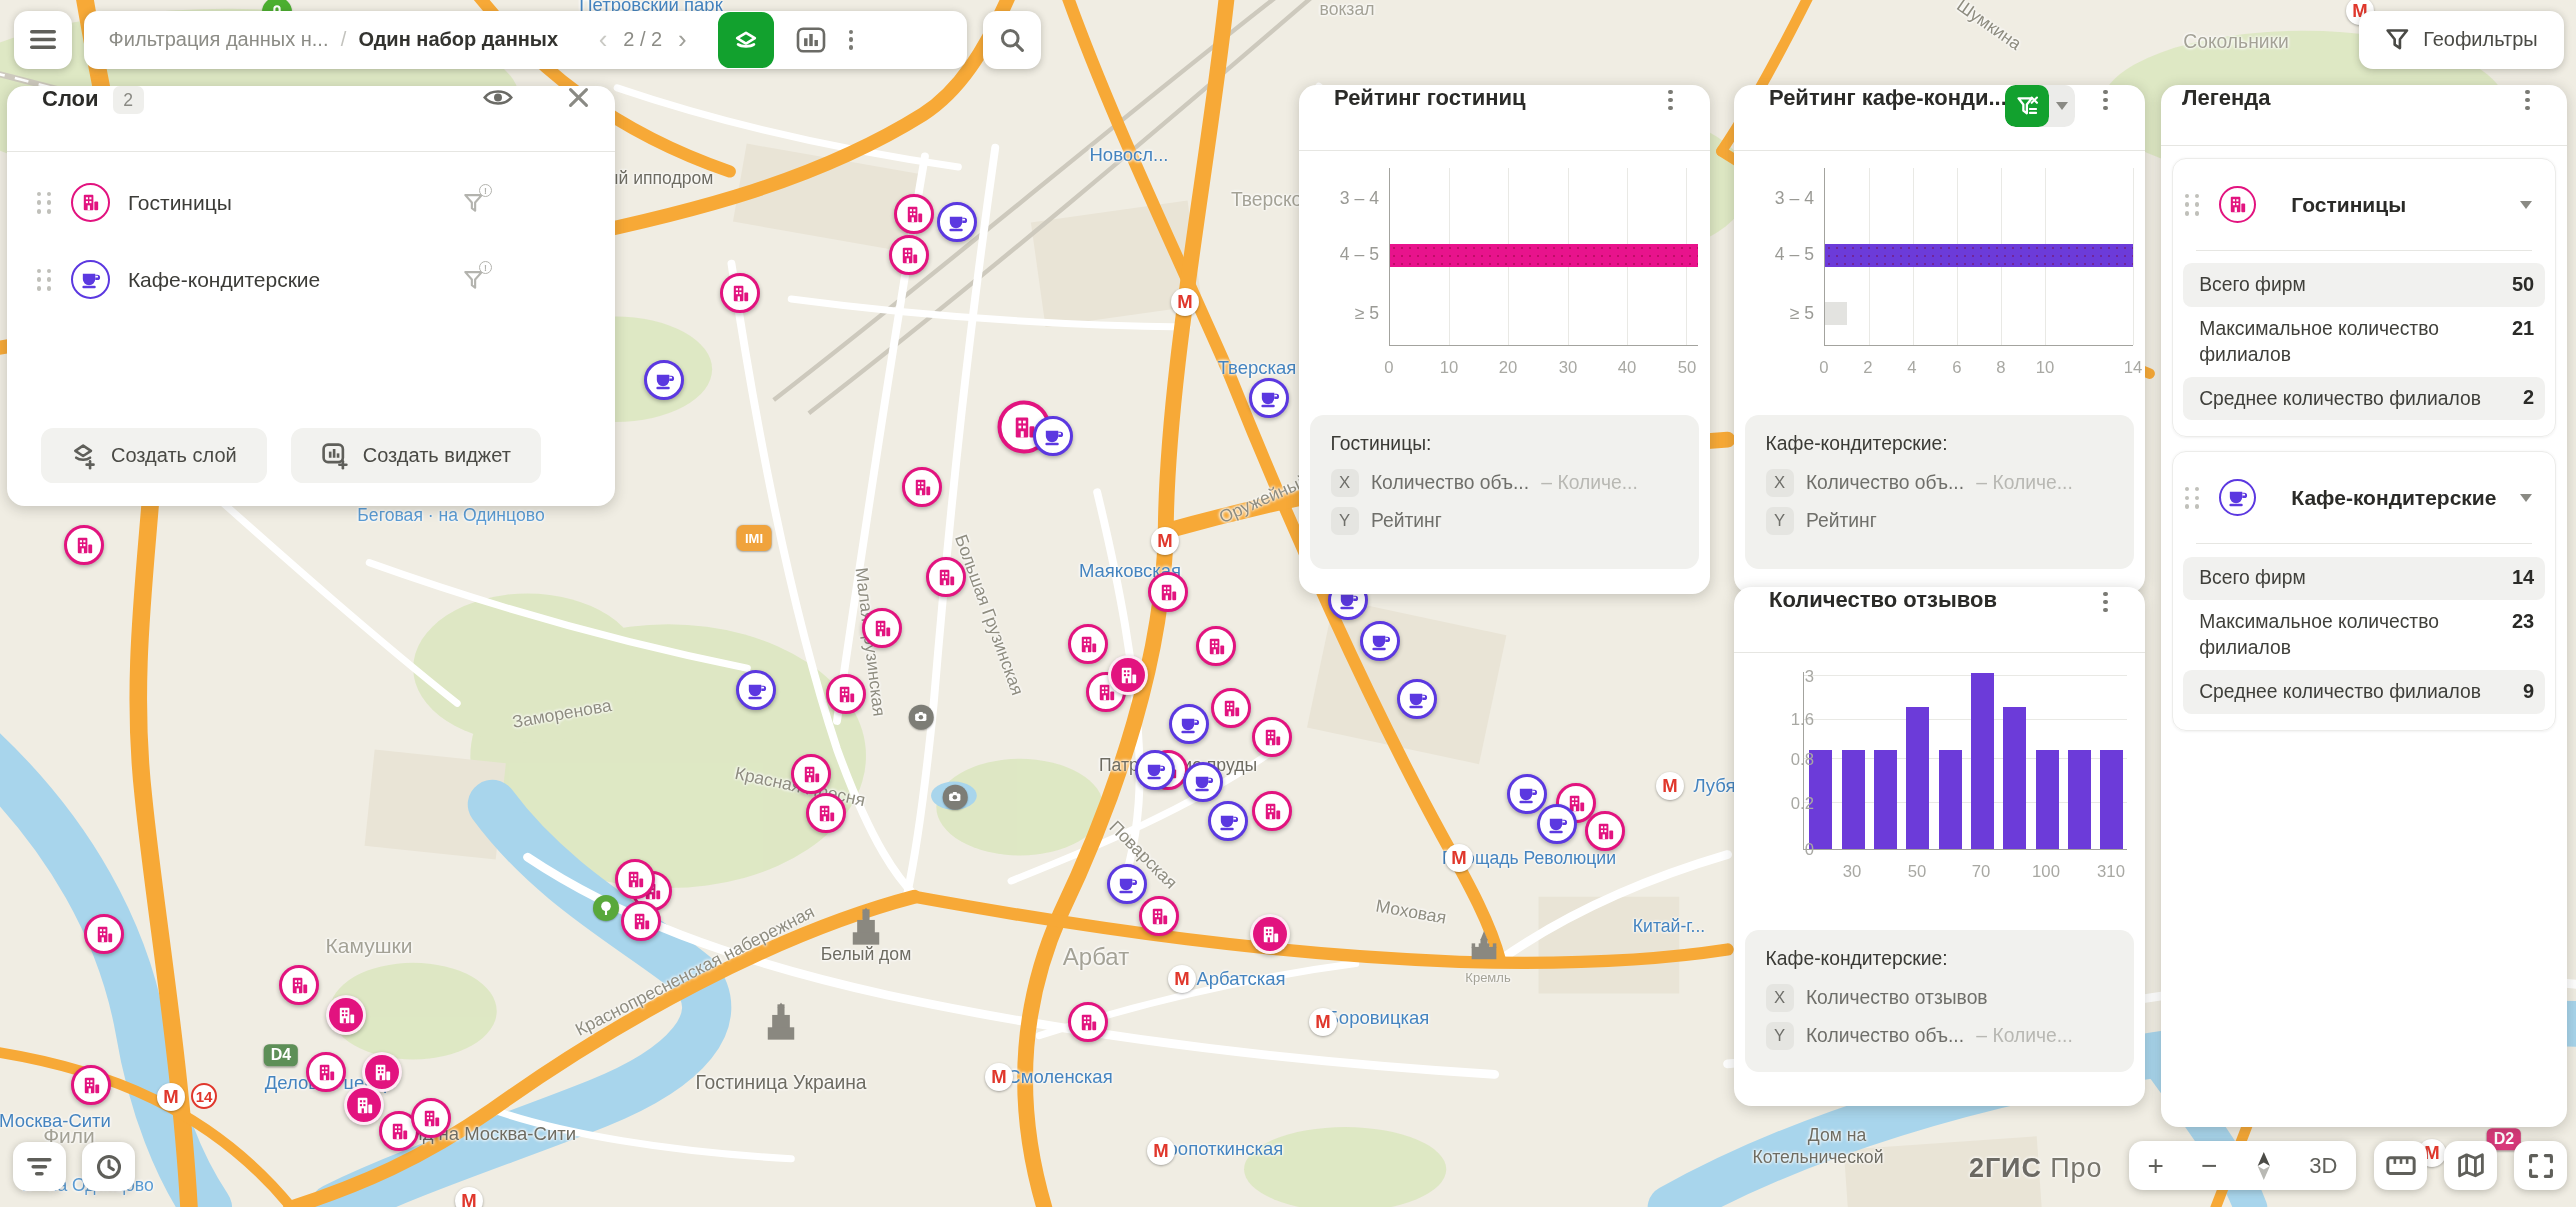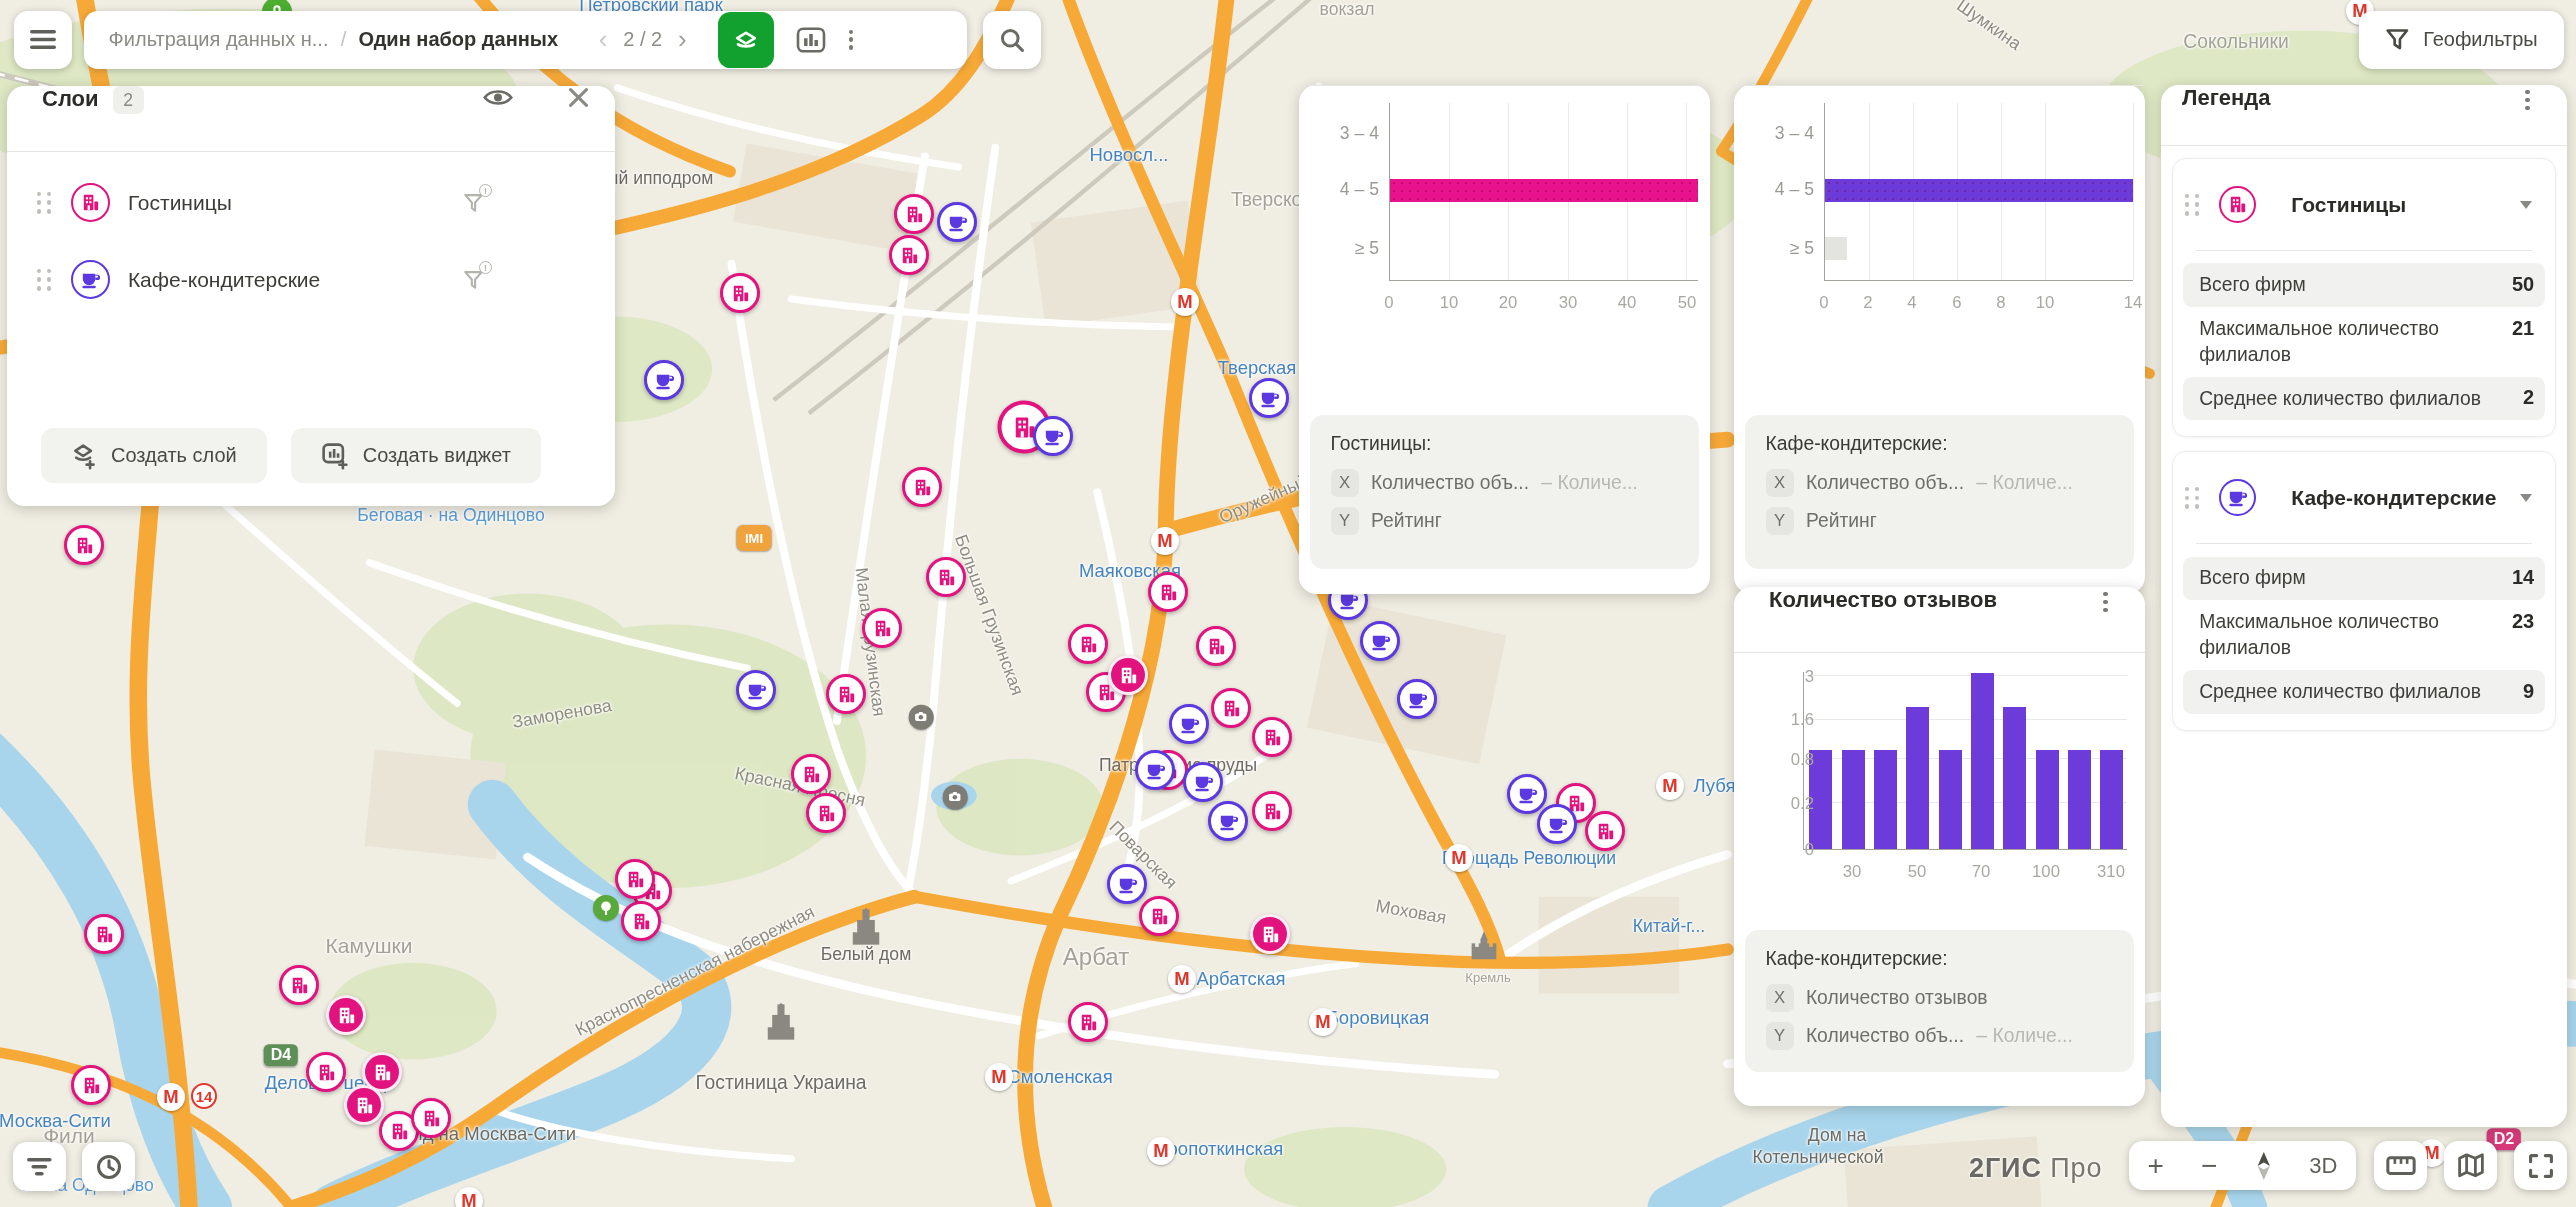--- a/index.html
+++ b/index.html
@@ -1241,20 +1241,29 @@
               <line x1="25" y1="22" x2="25" y2="30"></line>
               <line x1="21" y1="26" x2="29" y2="26"></line>
             </g>
         </svg>
         <span>Создать виджет</span>
       </div>
     </div>
   </div>
 
   <div class="panel" style="left:1299px; top:85px; width:411px; height:509px;">
+    <div class="panel-h">
+      <span class="panel-title">Рейтинг гостиниц</span>
+      <span style="flex:1"></span>
+      <div class="kebab">
+          <i></i>
+          <i></i>
+          <i></i>
+        </div>
+    </div>
     <div class="divider"></div>
     <div id="chart-0" style="position:relative; margin:17.6px 0 0 90px;">
         <div class="hplot">
           <div class="vgrid" style="left: 19.2308%;"></div>
           <div class="vgrid" style="left: 38.4615%;"></div>
           <div class="vgrid" style="left: 57.6923%;"></div>
           <div class="vgrid" style="left: 76.9231%;"></div>
           <div class="vgrid" style="left: 96.1538%;"></div>
           <div class="hbar" style="top: 76px; left: 0px; width: 100%; background: radial-gradient(rgba(120, 0, 40, 0.35) 1.1px, transparent 1.2px) 0% 0% / 8px 8px rgb(232, 19, 140);"></div>
         </div>
@@ -1276,20 +1285,45 @@
         <span class="xy-suffix">– Количе...</span>
       </div>
       <div class="xy-row">
         <span class="xy-badge">Y</span>
         <span>Рейтинг</span>
       </div>
     </div>
   </div>
 
   <div class="panel" style="left:1734px; top:85px; width:411px; height:509px;">
+    <div class="panel-h">
+      <span class="panel-title" style="max-width:237px; overflow:hidden; white-space:nowrap;">Рейтинг кафе-конди...</span>
+      <span style="flex:1"></span>
+      <div class="filter-pill">
+        <span class="g">
+          <svg class="icon" width="24.6" height="24.6" viewBox="0 0 28 28">
+            <path d="M4 5 H19 L13.5 12 V22 L9.5 19 V12 Z" fill="none" stroke="#ffffff" stroke-width="2.6" stroke-linejoin="round"></path>
+            <g stroke="#ffffff" stroke-width="2.4" stroke-linecap="round">
+                <line x1="19" y1="4" x2="25" y2="10"></line>
+                <line x1="25" y1="4" x2="19" y2="10"></line>
+                <line x1="17" y1="17" x2="24" y2="17"></line>
+                <line x1="17" y1="21.5" x2="24" y2="21.5"></line>
+              </g>
+          </svg>
+        </span>
+        <span class="dd">
+            <span class="caret-down"></span>
+          </span>
+      </div>
+      <div class="kebab" style="margin-left:16px;">
+          <i></i>
+          <i></i>
+          <i></i>
+        </div>
+    </div>
     <div class="divider"></div>
     <div id="chart-1" style="position:relative; margin:17.6px 0 0 90px;">
         <div class="hplot">
           <div class="vgrid" style="left: 14.2857%;"></div>
           <div class="vgrid" style="left: 28.5714%;"></div>
           <div class="vgrid" style="left: 42.8571%;"></div>
           <div class="vgrid" style="left: 57.1429%;"></div>
           <div class="vgrid" style="left: 71.4286%;"></div>
           <div class="vgrid" style="left: 100%;"></div>
           <div class="hbar" style="top: 76px; left: 0px; width: 100%; background: radial-gradient(rgba(120, 0, 40, 0.35) 1.1px, transparent 1.2px) 0% 0% / 8px 8px rgb(108, 59, 217);"></div>

